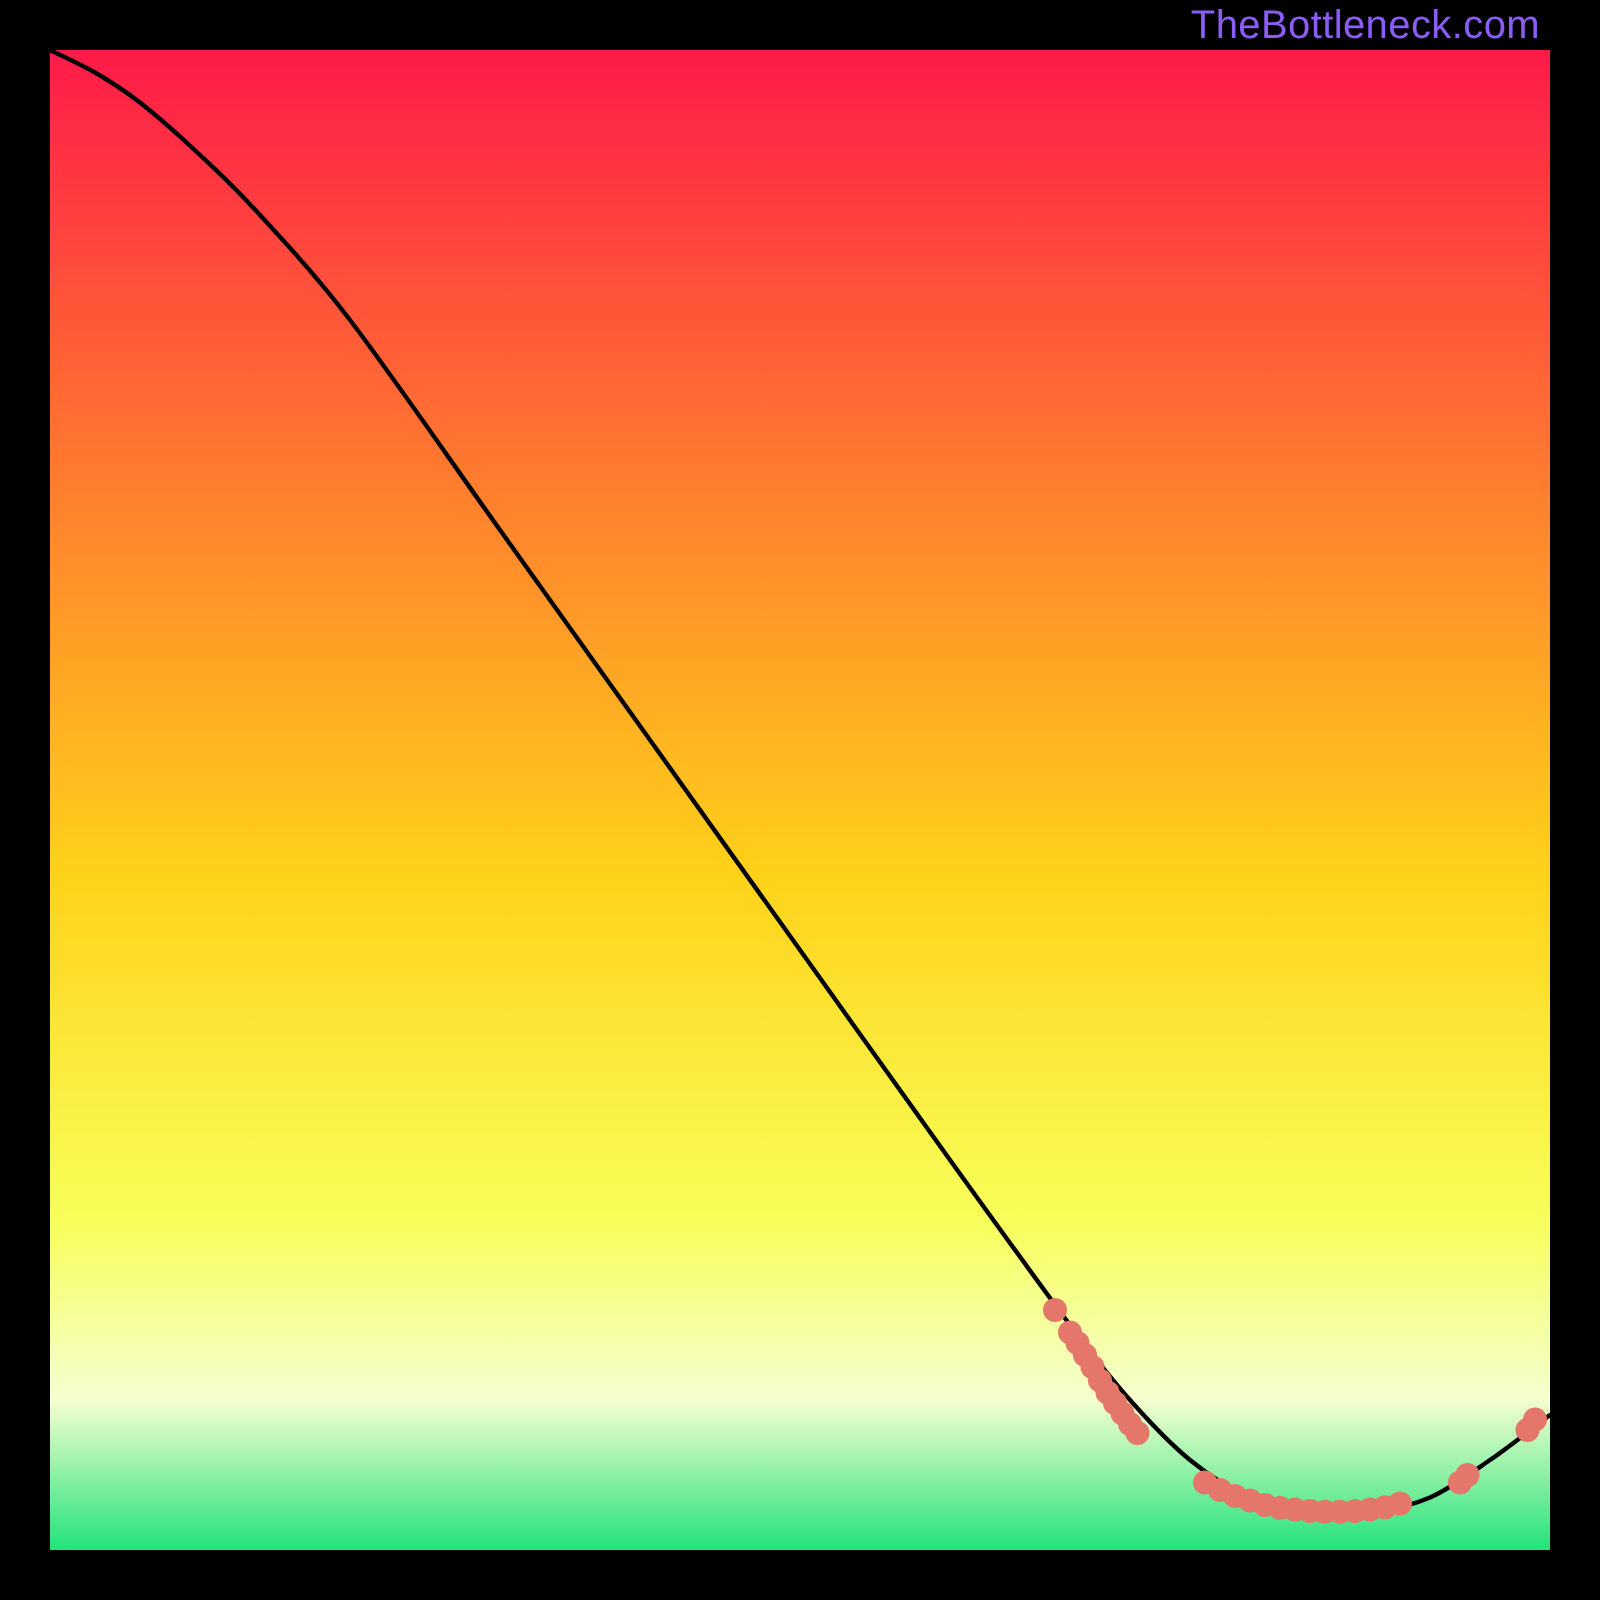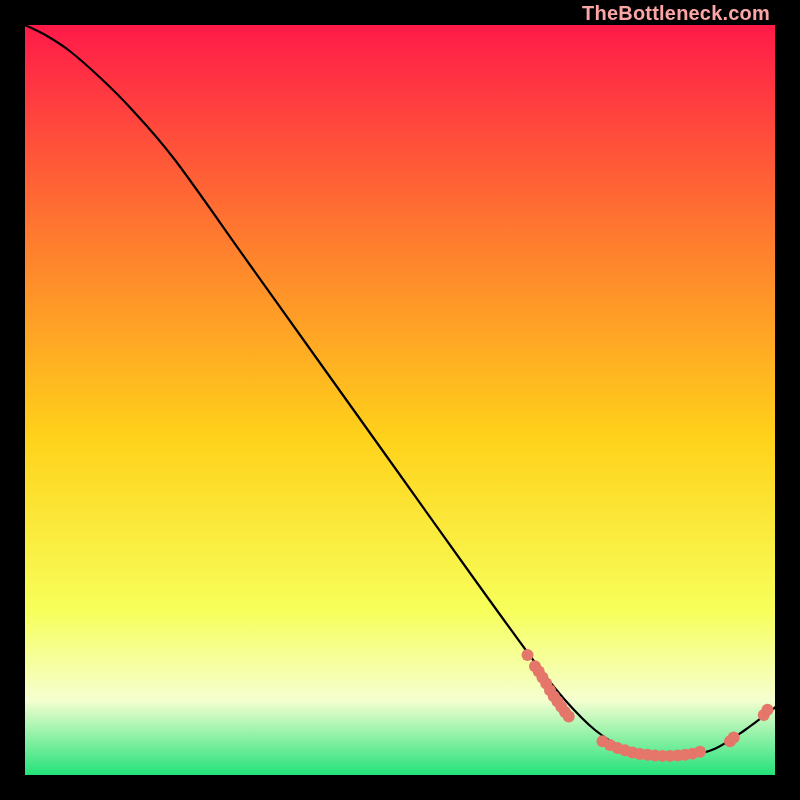--- a/index.html
+++ b/index.html
@@ -24,23 +24,23 @@
     position: absolute;
     left: 0;
     top: 0;
     width: 750px;
     height: 750px;
   }
   .watermark {
     position: absolute;
     top: 2px;
     right: 30px;
-    color: #fca5a5;
+    color: #8b5cf6;
     font-size: 20px;
-    font-weight: 700;
+    font-weight: 400;
     letter-spacing: 0.2px;
   }
   svg {
     position: absolute;
     left: 0;
     top: 0;
   }
 </style>
 </head>
 <body>

